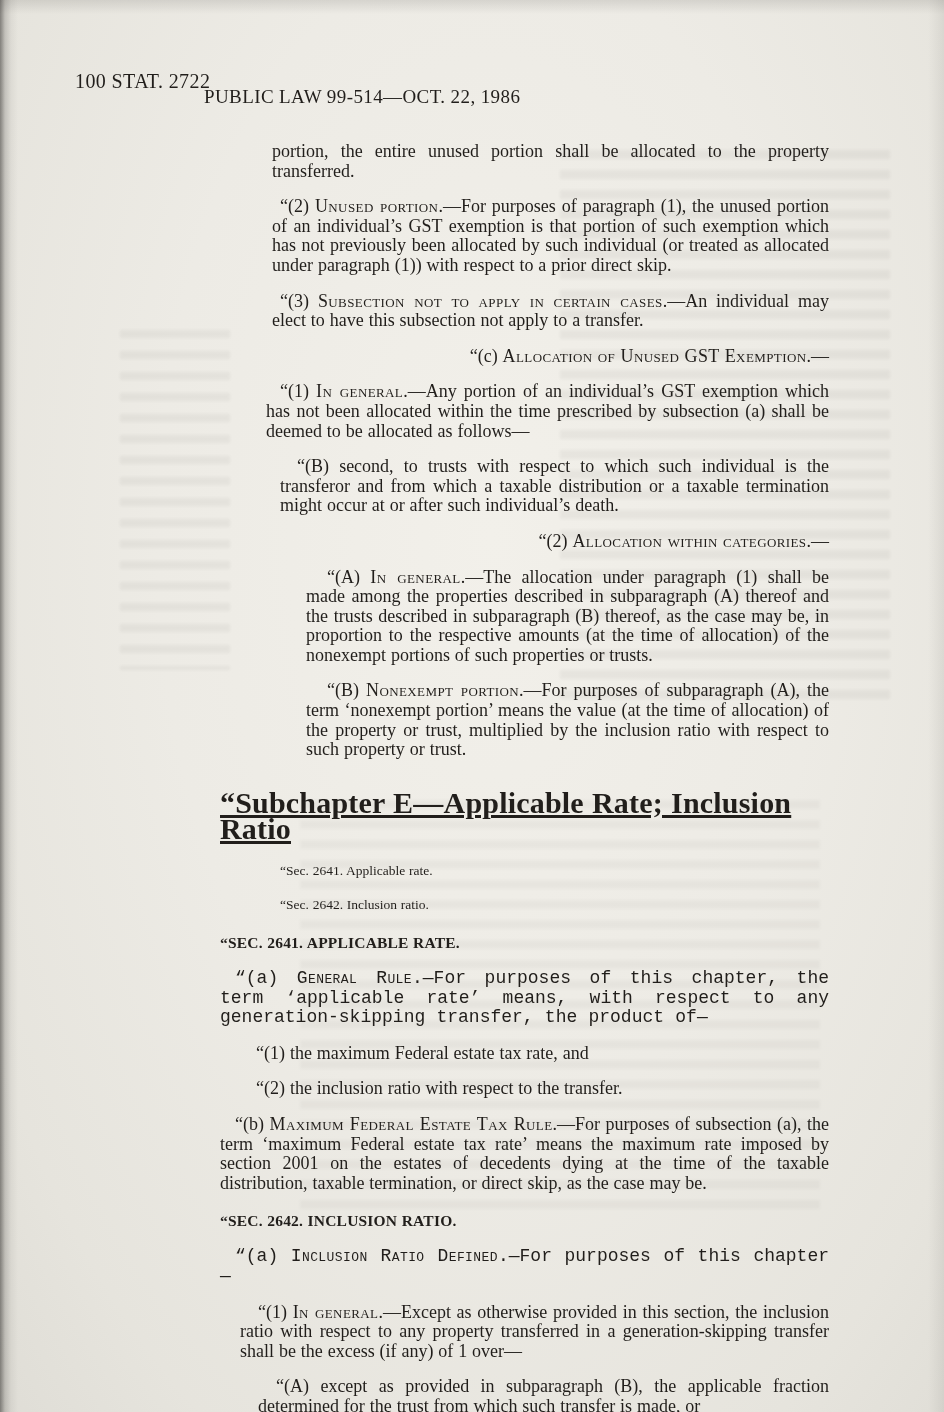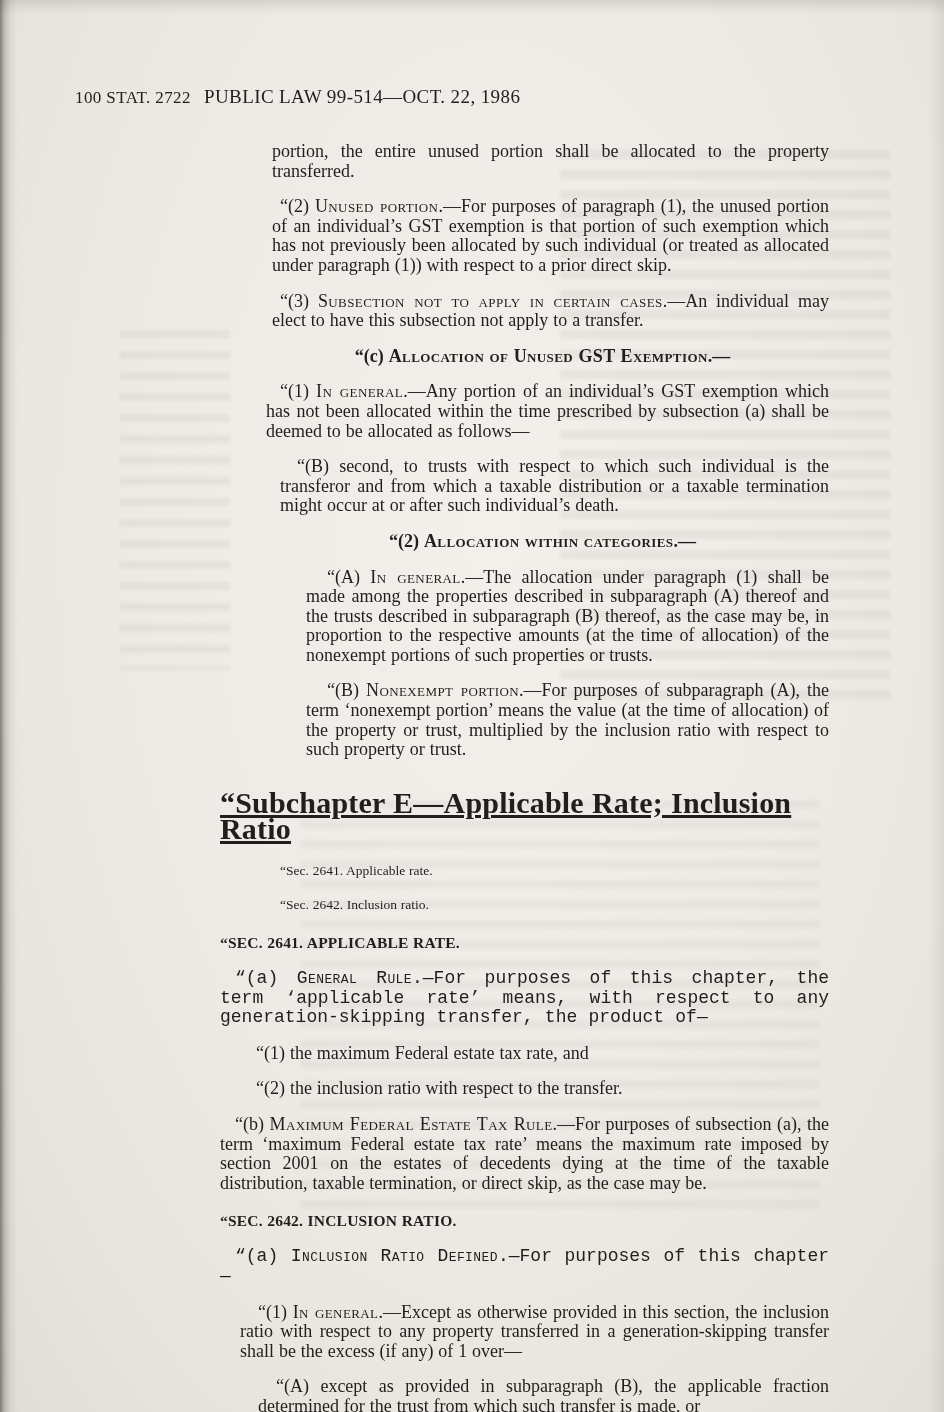--- a/index.html
+++ b/index.html
@@ -18,38 +18,38 @@
   }
   
   .bleed{position:absolute;opacity:.055;filter:blur(1.6px);pointer-events:none;}
   .bleed-1{left:560px;top:150px;width:330px;height:560px;
     background:repeating-linear-gradient(180deg,#4a4640 0 9px,transparent 9px 20px);}
   .bleed-2{left:120px;top:330px;width:110px;height:340px;
     background:repeating-linear-gradient(180deg,#4a4640 0 8px,transparent 8px 21px);}
   .bleed-3{left:300px;top:800px;width:520px;height:420px;opacity:.04;
     background:repeating-linear-gradient(180deg,#4a4640 0 9px,transparent 9px 20px);}
 
-  .hdr-stat{position:absolute;left:75px;top:88px;font-size:17px;letter-spacing:.4px;}
+  .hdr-stat{position:absolute;left:75px;top:70px;font-size:20px;letter-spacing:.4px;}
   .hdr-law{position:absolute;left:204px;top:86px;width:641px;text-align:left;
     font-size:19px;letter-spacing:.4px;}
 
   .column{
     position:absolute;left:204px;top:126px;width:641px;
     font-size:18px;line-height:19.6px;
     text-align:justify;
     hyphens:auto;-webkit-hyphens:auto;
     word-spacing:.4px;
   }
   .column p{margin:16px;}
   .sc{font-variant:small-caps;letter-spacing:.4px;}
 
   
   .cont        {padding-left:52px;}
   .para-top    {padding-left:52px;text-indent:8px;}
-  .subsec-top  {padding-left:36px;text-align:center;font-weight:bold;}
+  .subsec-top  {padding-left:36px;text-align:right;}
   .para1-top   {padding-left:46px;text-indent:14px;}
   .subpara-top {padding-left:60px;text-indent:17px;}
   .subpara2-top{padding-left:86px;text-indent:21px;}
 
   .subchapter{margin-top:30px !important;text-align:left;font-weight:bold;
     font-size:30px;line-height:26px;letter-spacing:.2px;text-indent:0;text-decoration:underline;}
   .seclist{margin-top:20px !important;padding-left:60px;font-size:13.5px;
     line-height:18.6px;text-align:left;}
   .seclist + .seclist{margin-top:0 !important;}
   .secheading{margin-top:18px !important;font-weight:bold;font-size:15.5px;

